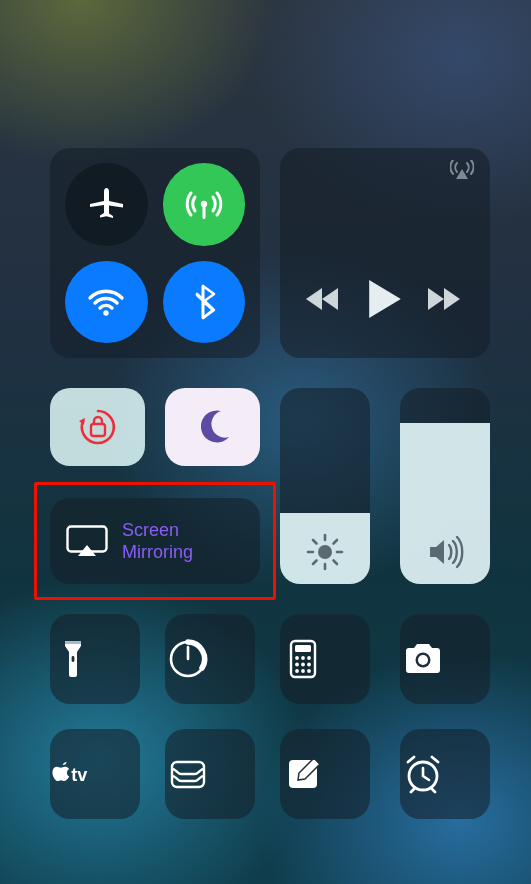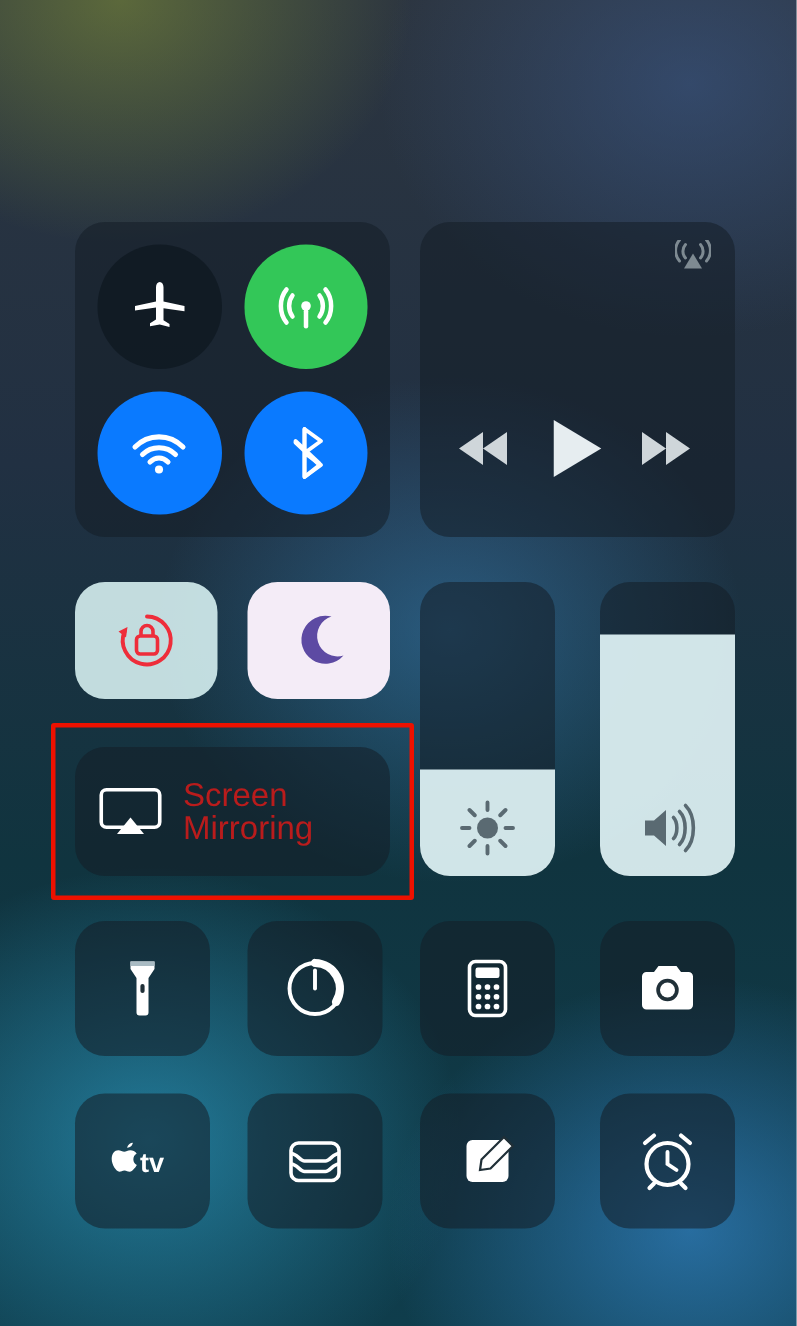--- a/index.html
+++ b/index.html
@@ -50,40 +50,40 @@
 
 
 .small-tile { width:95px; height:78px; border-radius:20px; background:rgba(225,250,250,0.85); display:flex; align-items:center; justify-content:center;}
 .olock { position:absolute; left:0; top:240px; }
 .dnd   { position:absolute; left:115px; top:240px; background:#f4ecf7;}
 .olock svg, .dnd svg { width:44px; height:44px;}
 
 
 .mirror { left:0; top:350px; width:210px; height:86px; display:flex; align-items:center; gap:14px; padding:0 16px;}
 .mirror svg { width:42px; height:32px; flex:none;}
-.mirror .lbl { color:#b91c1c; font-size:22px; line-height:22px; }
+.mirror .lbl { color:#8b5cf6; font-size:18px; line-height:22px; }
 
 
 .highlight {
   position:absolute; left:-16px; top:334px; width:242px; height:118px;
   border:3px solid #ee1100; border-radius:2px; pointer-events:none;
 }
 
 
 .slider { width:90px; height:196px; border-radius:20px; overflow:hidden; background:rgba(20,30,38,0.55); position:absolute; }
 .slider .fill { position:absolute; left:0; right:0; bottom:0; background:rgba(230,250,252,0.90);}
 .slider .icon { position:absolute; left:0; right:0; bottom:12px; display:flex; justify-content:center; }
 .brightness { left:230px; top:240px;}
 .volume     { left:350px; top:240px;}
 .brightness .fill { height:36%;}
 .volume     .fill { height:82%;}
 .slider svg { width:40px; height:40px; }
 
 
-.btn { width:90px; height:90px; border-radius:20px; background:rgba(20,30,38,0.55); display:flex; align-items:center; justify-content:center; position:absolute;}
+.btn { width:90px; height:90px; border-radius:20px; background:rgba(20,30,38,0.55); display:flex; align-items:center; position:absolute;}
 .btn svg { width:46px; height:46px;}
 .row1 .b1{left:0;  top:466px;}
 .row1 .b2{left:115px;top:466px;}
 .row1 .b3{left:230px;top:466px;}
 .row1 .b4{left:350px;top:466px;}
 .row2 .b5{left:0;  top:581px;}
 .row2 .b6{left:115px;top:581px;}
 .row2 .b7{left:230px;top:581px;}
 .row2 .b8{left:350px;top:581px;}
 </style>

